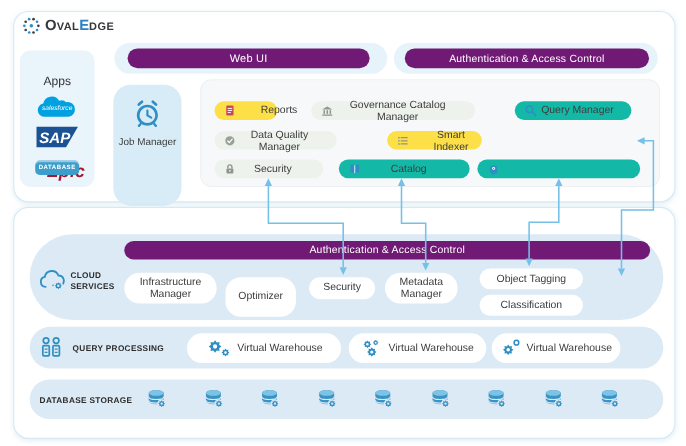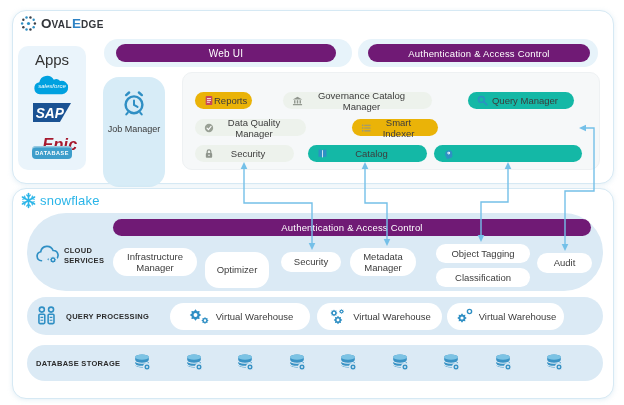--- a/index.html
+++ b/index.html
@@ -6,34 +6,34 @@
   .stage{position:relative;width:624px;height:405px;background:#fff;font-family:"Liberation Sans",sans-serif;overflow:hidden;}
   .abs{position:absolute;}
   .box{position:absolute;background:#fff;border:1.5px solid #d6e9f4;border-radius:14px;box-shadow:0 1px 5px rgba(130,180,215,.22);}
   .strip{position:absolute;background:#e7f3fa;border-radius:14px;}
   .bluebar{position:absolute;background:#701a75;border-radius:9px;color:#fff;display:flex;align-items:center;justify-content:center;font-size:9.5px;letter-spacing:.2px;text-align:center;}
   .panel{position:absolute;background:#eaf4fb;border-radius:10px;}
   .featpanel{position:absolute;background:#f6f8f9;border:1px solid #eef1f3;border-radius:10px;}
   .pill{position:absolute;height:17px;border-radius:9px;display:flex;align-items:center;font-size:9.5px;color:#3c3c3c;}
   .pill .pic{margin-left:9px;display:flex;align-items:center;}
   .pill .plabel{flex:1;text-align:center;margin-right:12px;}
-  .pink{background:#eab308;}
+  .pink{background:#fde047;gap:23px;}
   .sage{background:#edf2ec;}
   .lblue{background:#14b8a6;}
   .band{position:absolute;background:#dbeaf5;}
   .wpill{position:absolute;background:#fff;border-radius:14px;display:flex;align-items:center;justify-content:center;text-align:center;font-size:9.5px;color:#3c3c3c;line-height:1.18;}
   .capslabel{position:absolute;font-size:7.5px;font-weight:700;color:#2b2b2b;letter-spacing:.3px;line-height:1.35;}
   .jobcard{position:absolute;background:#d7ecf7;border-radius:16px;display:flex;flex-direction:column;align-items:center;}
   .joblabel{font-size:9px;color:#3a3a3a;margin-top:7px;}
   .oelogo{position:absolute;display:flex;align-items:center;gap:4px;color:#33363b;}
   .oelogo .big{font-size:13.5px;font-weight:600;}
   .oelogo .small{font-size:10px;font-weight:600;letter-spacing:.4px;}
   .oelogo .blue{color:#2e82c4;}
   .sflogo{position:absolute;display:flex;align-items:center;gap:3px;color:#2bb5e8;font-size:13px;letter-spacing:.2px;}
-  .appslabel{font-size:15px;color:#333;text-align:center;margin-top:5px;}
+  .appslabel{font-size:11px;color:#333;text-align:center;margin-top:22px;}
   .epictext{font-size:16px;font-weight:800;font-style:italic;color:#a6192e;letter-spacing:.3px;}
   .dbbtn{position:absolute;background:#3e9ecb;border-radius:4px;color:#fff;font-size:5.5px;font-weight:700;letter-spacing:.5px;display:flex;align-items:center;justify-content:center;box-shadow:inset 0 1.5px 0 rgba(255,255,255,.45);}
   svg{display:block;}
   .conn{position:absolute;left:0;top:0;pointer-events:none;}
 </style>
 </head>
 <body>
 
 <div class="stage">
 
@@ -184,56 +184,37 @@
         <svg width="11" height="11" viewBox="0 0 13 13">
           <path d="M4.2,12.6 V10.8 C2.6,9.6 2,7.2 3,5.1 C4.1,2.9 6.9,2 9,3.1 C10.8,4.1 11.5,6.2 10.7,8 L11.6,9.5 L10.4,9.9 V11.6 H7.6 V12.6 Z" fill="#2f8fc4"></path>
           <circle cx="6.8" cy="6" r="1.6" fill="#fff"></circle>
           <circle cx="6.8" cy="6" r="0.6" fill="#2f8fc4"></circle>
         </svg>
       </span>
   </div>
 
   <div class="box" style="left:12px;top:188px;width:600px;height:209px;"></div>
 
-  <div class="sflogo" style="left:20px;top:192px;">
-    <svg width="17" height="17" viewBox="0 0 20 20">
-      <g stroke="#2bb5e8" stroke-width="1.9" stroke-linecap="round" fill="none">
-        <path d="M10,1.8 V18.2"></path>
-        <path d="M10,1.8 V18.2" transform="rotate(60 10 10)"></path>
-        <path d="M10,1.8 V18.2" transform="rotate(120 10 10)"></path>
-      </g>
-      <g stroke="#2bb5e8" stroke-width="1.4" stroke-linecap="round" fill="none">
-        <path d="M7.9,3.5 L10,5.6 L12.1,3.5"></path>
-        <path d="M7.9,3.5 L10,5.6 L12.1,3.5" transform="rotate(60 10 10)"></path>
-        <path d="M7.9,3.5 L10,5.6 L12.1,3.5" transform="rotate(120 10 10)"></path>
-        <path d="M7.9,3.5 L10,5.6 L12.1,3.5" transform="rotate(180 10 10)"></path>
-        <path d="M7.9,3.5 L10,5.6 L12.1,3.5" transform="rotate(240 10 10)"></path>
-        <path d="M7.9,3.5 L10,5.6 L12.1,3.5" transform="rotate(300 10 10)"></path>
-      </g>
-    </svg>
-    <span>snowflake</span>
-  </div>
 
   <div class="band" style="left:27px;top:213px;width:576px;height:78px;border-radius:39px;"></div>
   <div class="bluebar" style="left:113px;top:219px;width:478px;height:17px;">Authentication &amp; Access Control</div>
 
   <svg class="abs" style="left:34px;top:242px;" width="27" height="24" viewBox="0 0 26 22">
     <path d="M7.2,17.5 a4.4,4.4 0 0 1 -0.7,-8.7 a6.2,6.2 0 0 1 11.9,-1.2 a4.6,4.6 0 0 1 2.4,8.6 h-7" stroke="#2f8fc4" stroke-width="1.6" fill="none" stroke-linecap="round"></path>
     <circle cx="18.3" cy="16.6" r="4.2" fill="#dbeaf5"></circle>
     <use href="#gear" transform="translate(18.3,16.6) scale(0.62)" fill="#2f8fc4"></use>
   </svg>
   <div class="capslabel" style="left:64px;top:246px;width:50px;">CLOUD SERVICES</div>
 
   <div class="wpill" style="left:113px;top:248px;width:84px;height:28px;">Infrastructure Manager</div>
   <div class="wpill" style="left:205px;top:252px;width:64px;height:36px;">Optimizer</div>
   <div class="wpill" style="left:281px;top:252px;width:60px;height:20px;">Security</div>
   <div class="wpill" style="left:350px;top:248px;width:66px;height:28px;">Metadata Manager</div>
   <div class="wpill" style="left:436px;top:244px;width:94px;height:19px;">Object Tagging</div>
   <div class="wpill" style="left:436px;top:268px;width:94px;height:19px;">Classification</div>
-  <div class="wpill" style="left:537px;top:253px;width:55px;height:20px;">Audit</div>
 
   <div class="band" style="left:27px;top:297px;width:576px;height:38px;border-radius:19px;"></div>
   <svg class="abs" style="left:36px;top:305px;" width="23" height="23" viewBox="0 0 22 22">
     <g stroke="#2f8fc4" fill="none" stroke-width="1.5">
       <circle cx="5.6" cy="4.4" r="2.4"></circle>
         <circle cx="14.4" cy="4.4" r="2.4"></circle>
       <rect x="2.8" y="8.8" width="5.6" height="9" rx="1"></rect>
         <rect x="11.6" y="8.8" width="5.6" height="9" rx="1"></rect>
     </g>
     <path d="M4.3,11.8 h2.6 M4.3,14.6 h2.6 M13.1,11.8 h2.6 M13.1,14.6 h2.6" stroke="#2f8fc4" stroke-width="1.1"></path>

